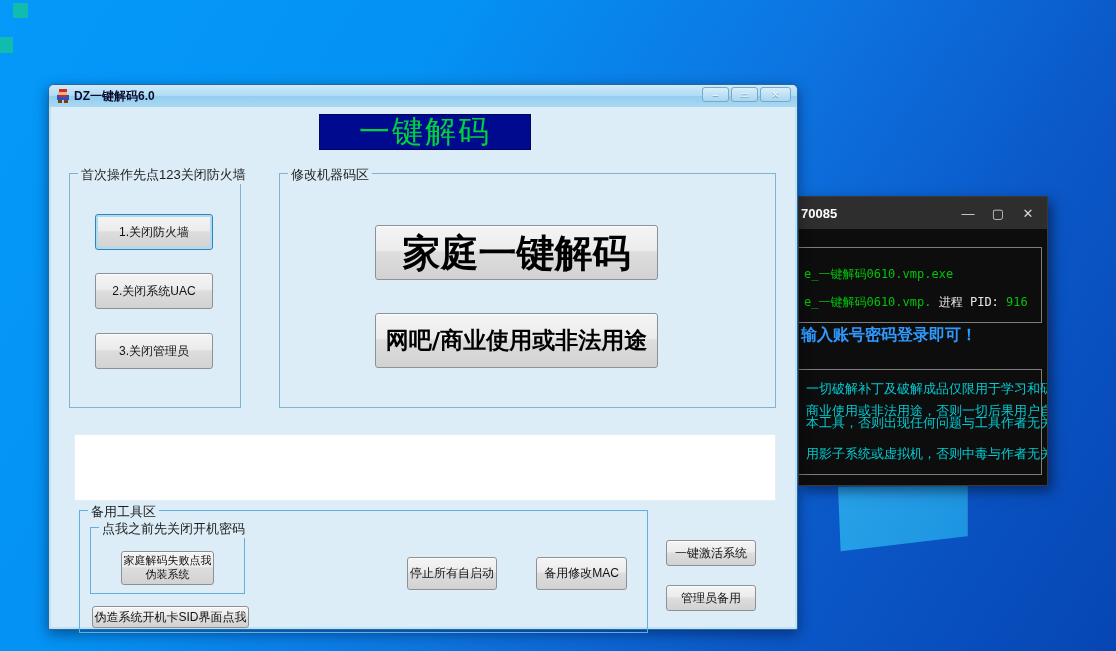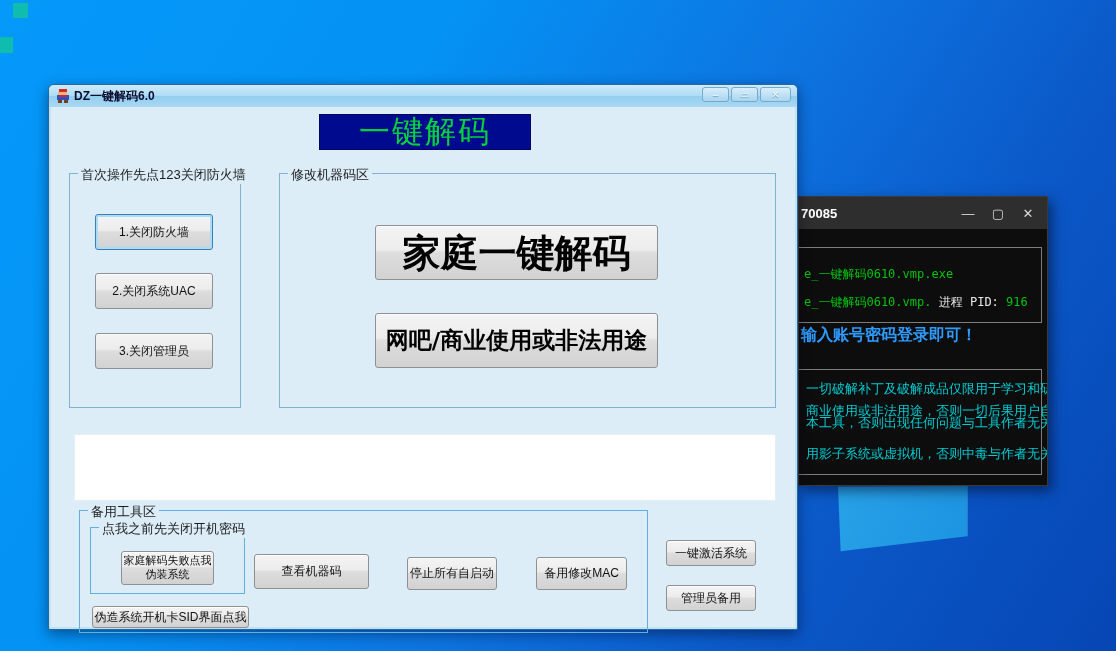--- a/index.html
+++ b/index.html
@@ -148,21 +148,20 @@
         <span class="group-label">备用工具区</span>
 
         <div class="groupbox blue" style="left:10px; top:16px; width:155px; height:67px;">
           <span class="group-label">点我之前先关闭开机密码</span>
           <div class="btn" style="left:30px; top:23px; width:93px; height:34px; font-size:11px;">
             <span>家庭解码失败点我</span>
             <span>伪装系统</span>
           </div>
         </div>
 
-        <div class="btn" style="left:174px; top:43px; width:115px; height:35px;">查看机器码</div>
         <div class="btn" style="left:327px; top:46px; width:90px; height:33px;">停止所有自启动</div>
         <div class="btn" style="left:456px; top:46px; width:91px; height:33px;">备用修改MAC</div>
         <div class="btn" style="left:586px; top:29px; width:90px; height:26px;">一键激活系统</div>
         <div class="btn" style="left:586px; top:74px; width:90px; height:26px;">管理员备用</div>
         <div class="btn" style="left:12px; top:95px; width:157px; height:22px;">伪造系统开机卡SID界面点我</div>
       </div>
 
     </div>
   </div>
 </div>

